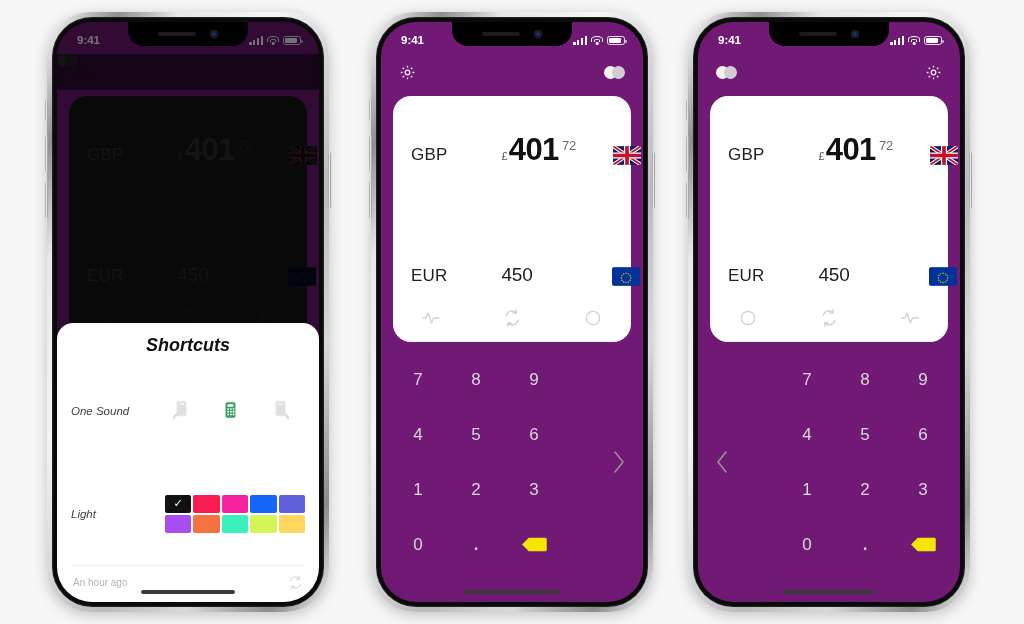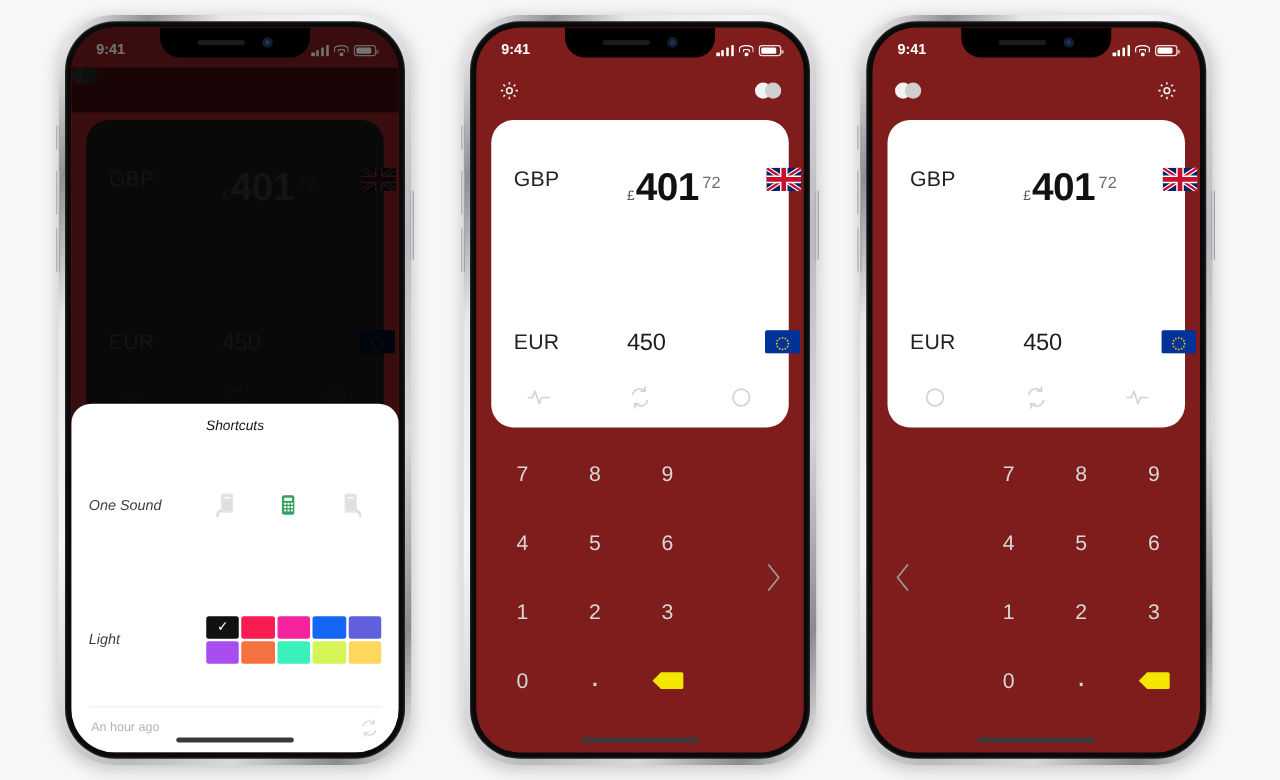--- a/index.html
+++ b/index.html
@@ -29,21 +29,21 @@
     position: relative;
     width: 100%; height: 100%;
     background: #0a0a0a;
     border-radius: 40px;
     padding: 5px;
     box-shadow: inset 0 0 2px rgba(255,255,255,.35);
   }
   .screen {
     position: relative;
     width: 100%; height: 100%;
-    background: #7f1d1d;
+    background: #701a75;
     border-radius: 35px;
     overflow: hidden;
   }
   
   .btn-side { position: absolute; background: linear-gradient(90deg,#9a9aa0,#e3e3e6,#8c8c91); border-radius: 2px; }
   .btn-mute  { left: -2px; top: 88px;  width: 3px; height: 20px; }
   .btn-volup { left: -2px; top: 124px; width: 3px; height: 36px; }
   .btn-voldn { left: -2px; top: 170px; width: 3px; height: 36px; }
   .btn-power { right: -2px; top: 140px; width: 3px; height: 56px; }
 
@@ -95,21 +95,21 @@
   .gear svg { display:block; }
 
   
   .card {
     position: absolute; left: 12px; right: 12px; top: 74px; height: 246px;
     background: #fff; border-radius: 18px; z-index: 8;
     display: flex; flex-direction: column; justify-content: space-between;
     padding: 38px 18px 14px 18px;
   }
   .card.dark { background: #151515; }
-  .row { display: flex; align-items: flex-start; gap: 27px; }
+  .row { display: flex; align-items: flex-end; gap: 27px; }
   .cur-code { font-size: 17px; color: #222; letter-spacing: .2px; }
   .card.dark .cur-code { color: #2e2e2e; }
   .row .spacer { flex: 1; }
   .amount-wrap { display: flex; align-items: baseline; }
   .sym { font-size: 11px; color: #555; margin-right: 1px; }
   .card.dark .sym { color: #2b2b2b; }
   .big { font-size: 31px; font-weight: bold; color: #111; letter-spacing: -.5px; line-height: 1; }
   .card.dark .big { color: #2e2e2e; }
   .dec { font-size: 13px; color: #6b6b6b; margin-left: 3px; vertical-align: super; position: relative; top: -10px; }
   .card.dark .dec { color: #262626; }
@@ -142,21 +142,21 @@
   .home { position: absolute; bottom: 8px; left: 50%; transform: translateX(-50%);
           width: 94px; height: 4px; border-radius: 3px; background: #3a3a3a; z-index: 30; }
 
   
   .dim { position: absolute; inset: 0; background: rgba(0,0,0,.55); z-index: 18; }
   .sheet {
     position: absolute; left: 0; right: 0; bottom: 0; height: 279px;
     background: #fff; border-top-left-radius: 16px; border-top-right-radius: 16px;
     z-index: 19; padding: 12px 14px 0 14px; display: flex; flex-direction: column;
   }
-  .sheet-title { text-align: center; font-size: 11px; font-style: italic; font-weight: normal; color: #111; margin-bottom: 4px; }
+  .sheet-title { text-align: center; font-size: 18px; font-style: italic; font-weight: bold; color: #111; margin-bottom: 4px; }
   .srow { display: flex; align-items: center; flex: 1; }
   .srow .lbl { width: 86px; font-size: 11.5px; font-style: italic; color: #3d3d3d; flex: none; }
   .opts { flex: 1; display: flex; align-items: center; }
   .opt { flex: 1; text-align: center; font-size: 12.5px; color: #cfcfcf; }
   .opt.on { color: #41b06a; }
   .optc { flex: 1; display: flex; justify-content: center; }
   .calc { width: 17px; height: 22px; }
   .swatches { flex: 1; display: grid; grid-template-columns: repeat(5,1fr); grid-template-rows: repeat(2,18px); gap: 2px; max-width: 145px; margin-left: 8px; }
   .sw { border-radius: 2px; position: relative; }
   .sw .chk { position: absolute; inset: 0; display: flex; align-items: center; justify-content: center; color:#fff; font-size: 11px; }

